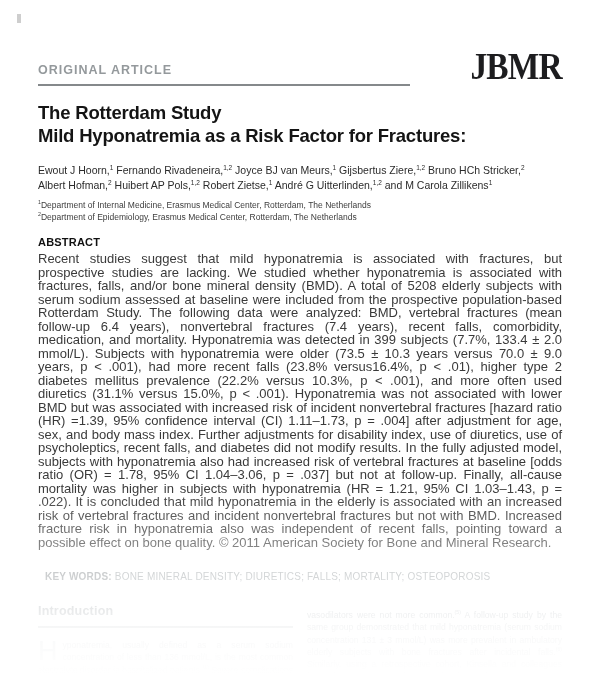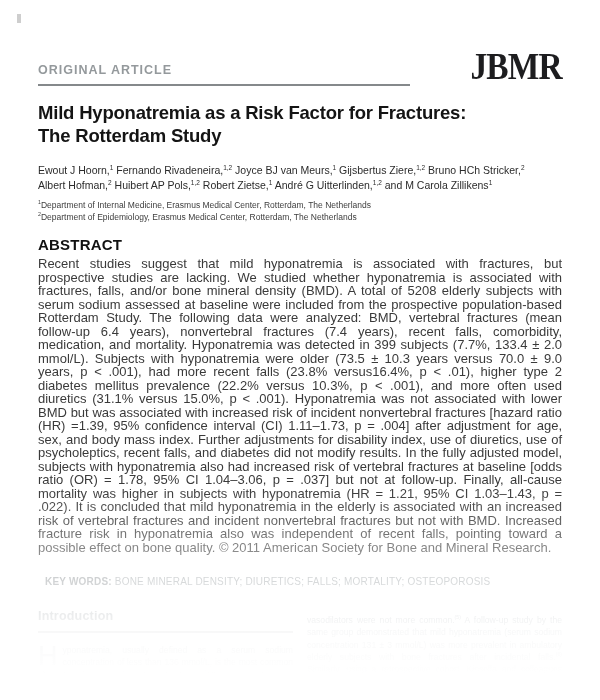--- a/index.html
+++ b/index.html
@@ -17,21 +17,21 @@
              transform:scaleX(.88); transform-origin:right center; }
 
   .title { margin-top:18px; font-size:18.5px; line-height:22.5px; font-weight:bold; color:#141414; letter-spacing:-0.2px; }
 
   .authors { margin-top:16px; font-size:10.5px; line-height:15px; color:#2b2b2b; }
   .authors sup, .affil sup { font-size:.62em; line-height:0; }
   .affils { margin-top:6px; }
   .affil { font-size:8.5px; line-height:12px; color:#3d3d3d; }
 
   .abstract { margin-top:13px; }
-  .abstract-heading { font-size:15px; font-weight:bold; color:#111; margin-bottom:4px; letter-spacing:.2px; }
+  .abstract-heading { font-size:11px; font-weight:bold; color:#111; margin-bottom:4px; letter-spacing:.2px; }
   .abstract-body { font-size:13px; line-height:13.5px; text-align:justify; color:#3a3a3a; }
 
   .keywords { margin-top:22px; font-size:10px; color:#9aa0a3; letter-spacing:.2px;padding-left:7px; }
   .kw-label { font-weight:bold; color:#8b9093; }
 
   .columns { display:flex; gap:14px; margin-top:22px; }
   .col { flex:1 1 0; min-width:0; }
   .intro-heading { font-size:12.5px; font-weight:bold; color:#9da3a7; padding-bottom:8px;
                    border-bottom:2px solid #b7bcbf; margin-bottom:11px; letter-spacing:.2px; }
   .col-text { font-size:8.6px; line-height:12.3px; text-align:justify; color:#b0b6ba; }
@@ -56,22 +56,22 @@
   <div class="content">
 
     <div class="header">
       <div class="eyebrow-box">
         <span class="eyebrow">ORIGINAL ARTICLE</span>
       </div>
       <div class="journal">JBMR</div>
     </div>
 
     <h1 class="title">
+      <span style="display:block">The Rotterdam Study</span>
       <span style="display:block">Mild Hyponatremia as a Risk Factor for Fractures:</span>
-      <span style="display:block">The Rotterdam Study</span>
     </h1>
 
     <div class="authors">
       <div>Ewout J Hoorn,<sup>1</sup> Fernando Rivadeneira,<sup>1,2</sup> Joyce BJ van Meurs,<sup>1</sup> Gijsbertus Ziere,<sup>1,2</sup> Bruno HCh Stricker,<sup>2</sup></div>
       <div>Albert Hofman,<sup>2</sup> Huibert AP Pols,<sup>1,2</sup> Robert Zietse,<sup>1</sup> André G Uitterlinden,<sup>1,2</sup> and M Carola Zillikens<sup>1</sup></div>
     </div>
 
     <div class="affils">
       <div class="affil"><sup>1</sup>Department of Internal Medicine, Erasmus Medical Center, Rotterdam, The Netherlands</div>
       <div class="affil"><sup>2</sup>Department of Epidemiology, Erasmus Medical Center, Rotterdam, The Netherlands</div>

